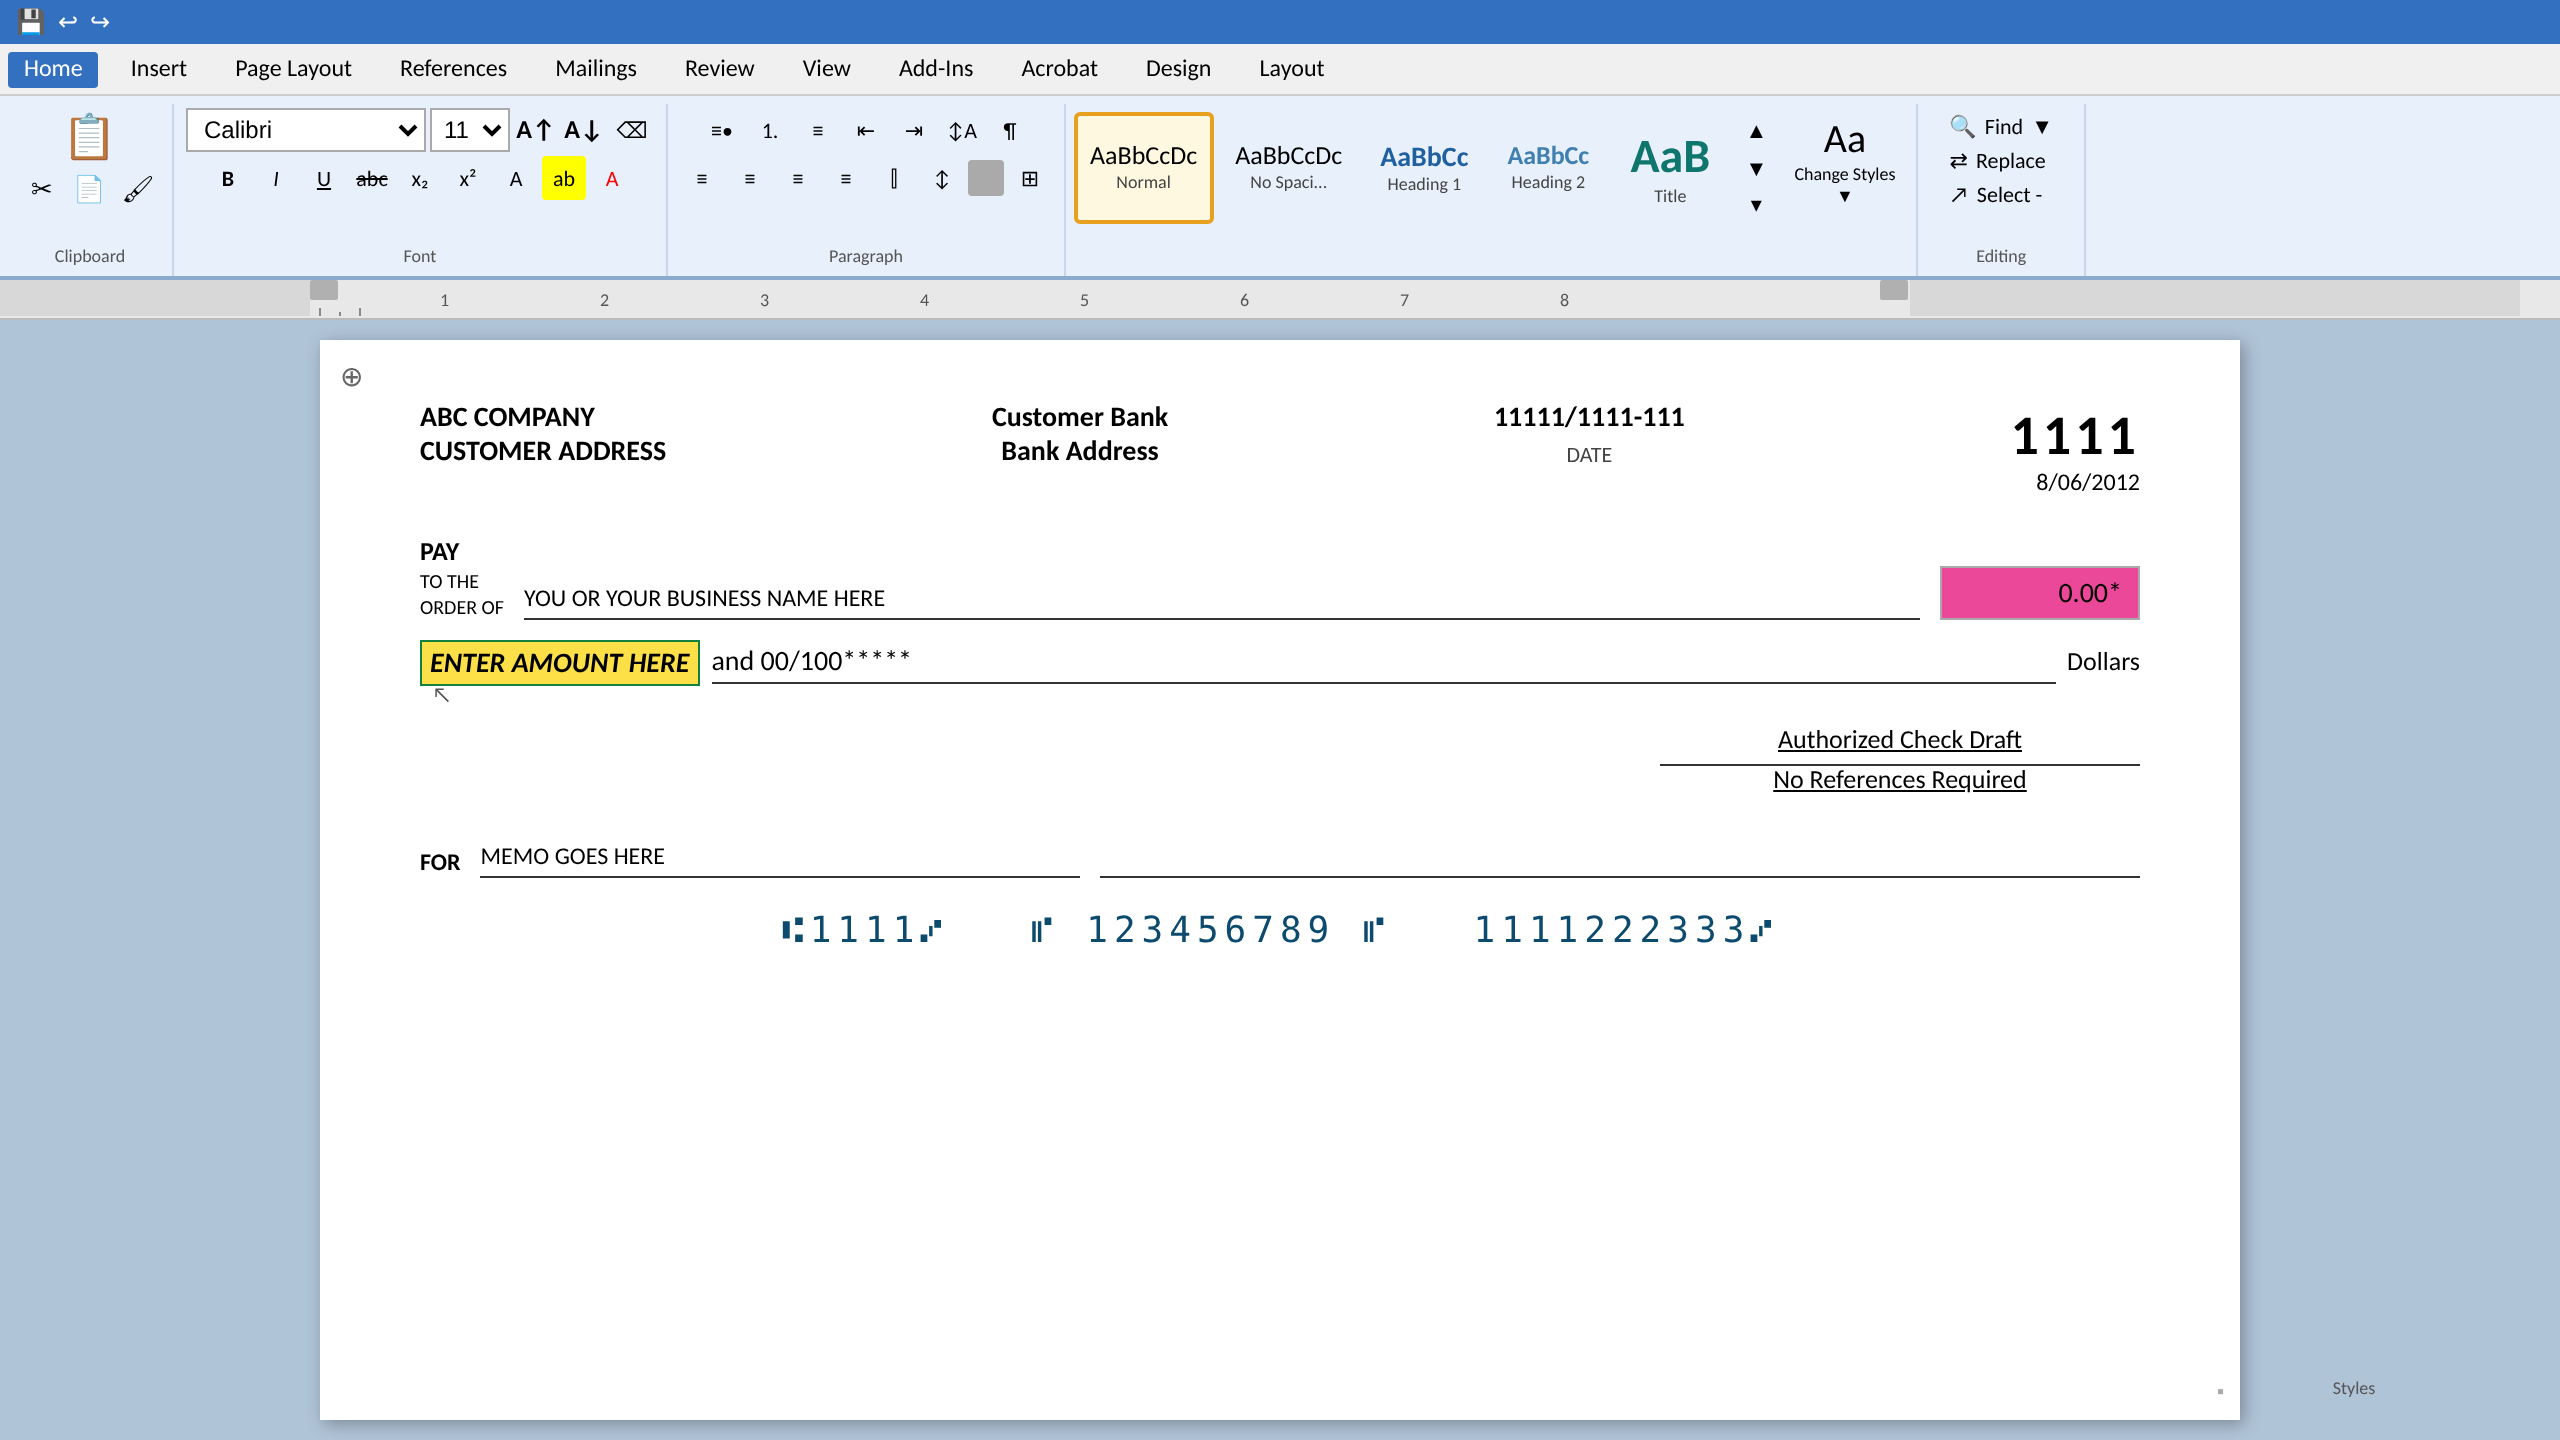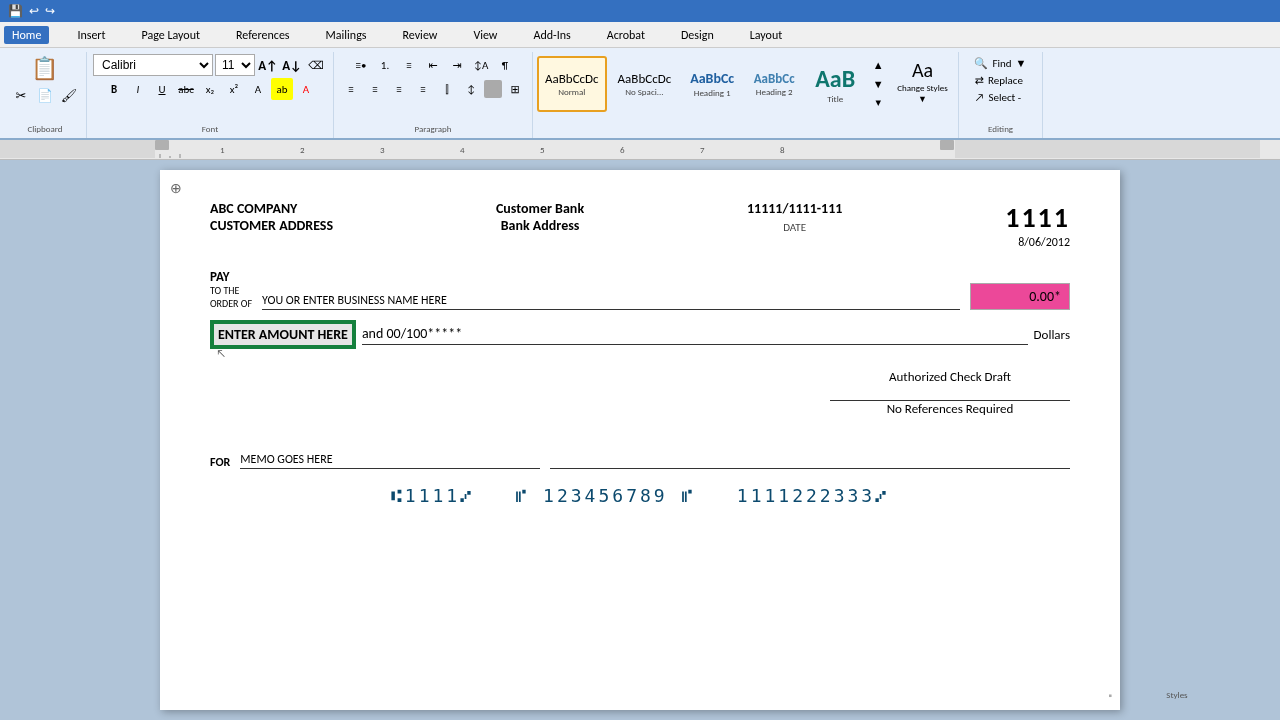--- a/index.html
+++ b/index.html
@@ -6,21 +6,21 @@
     body { width: 1280px; height: 720px; overflow: hidden; font-family: 'Calibri', sans-serif; background: #b0c4d8; }
 
     
     .menu-bar {
       background: #f0f0f0;
       border-bottom: 1px solid #ccc;
       display: flex;
       align-items: center;
       height: 26px;
       padding: 0 4px;
-      gap: 20px;
+      gap: 8px;
     }
     .menu-item {
       padding: 2px 8px;
       font-size: 12px;
       cursor: pointer;
       border-radius: 2px;
     }
     .menu-item.active { background: #3470c0; color: white; }
 
     .ribbon-btn {
@@ -260,25 +260,26 @@
 
     
     .amount-text-row {
       display: flex;
       align-items: center;
       margin-top: 10px;
       gap: 6px;
     }
 
     .amount-text-highlighted {
-      background: #e5e5e5;
-      border: 4px solid #15803d;
+      background: #fde047;
+      border: 1px solid #15803d;
       font-size: 14px;
       font-weight: bold;
       padding: 2px 4px;
+      font-style: italic;
     }
 
     .amount-text-rest {
       font-size: 14px;
       flex: 1;
       border-bottom: 1px solid #333;
       padding-bottom: 2px;
     }
 
     .dollars-label {
@@ -289,21 +290,22 @@
     .signature-section {
       display: flex;
       justify-content: flex-end;
       margin-top: 20px;
     }
 
     .authorized-text {
       text-align: center;
       font-size: 13px;
       border-bottom: 1px solid #333;
-      padding-bottom: 16px;
+      padding-bottom: 4px;
+      text-decoration: underline;
     }
 
     
     .bottom-row {
       display: flex;
       align-items: flex-end;
       margin-top: 20px;
       gap: 10px;
     }
 
@@ -560,21 +562,21 @@
         <div class="date-value">8/06/2012</div>
       </div>
     </div>
 
     <div class="pay-section">
       <div class="pay-row">
         <div style="display:flex;flex-direction:column;gap:0;">
           <div class="pay-label">PAY</div>
           <div class="pay-to-label">TO THE<br>ORDER OF</div>
         </div>
-        <div class="pay-line">YOU OR ENTER BUSINESS NAME HERE</div>
+        <div class="pay-line">YOU OR YOUR BUSINESS NAME HERE</div>
         <div class="amount-box">0.00*</div>
       </div>
     </div>
 
     <div class="amount-text-row">
       <span class="amount-text-highlighted">ENTER AMOUNT HERE</span>
       <span class="amount-text-rest">and 00/100*****</span>
       <span class="dollars-label">Dollars</span>
     </div>
 

